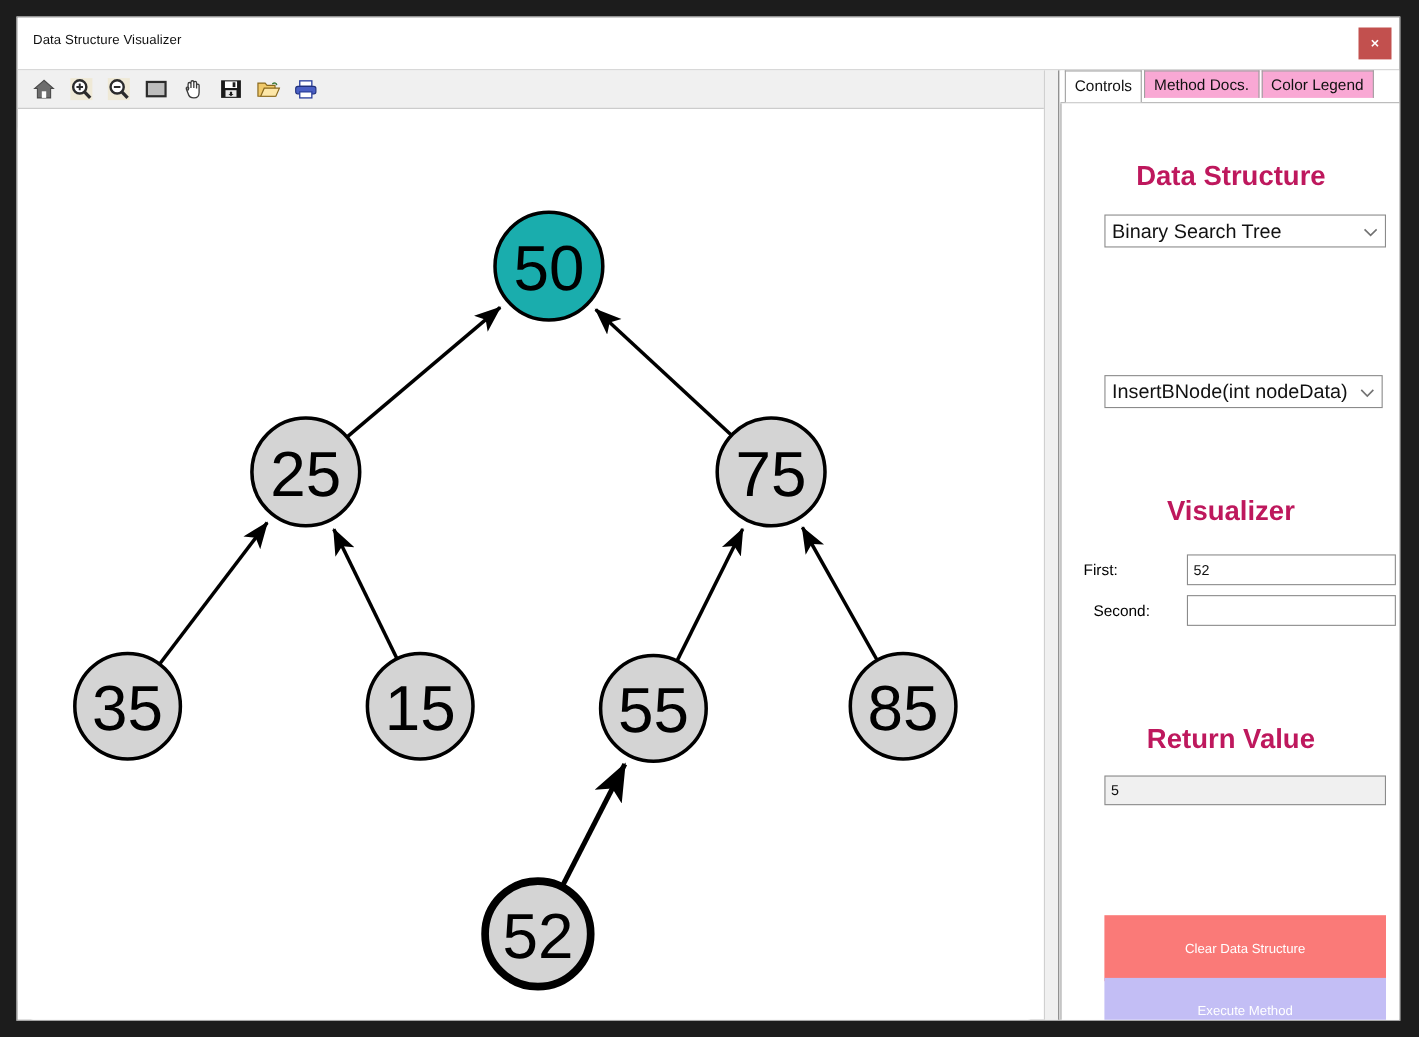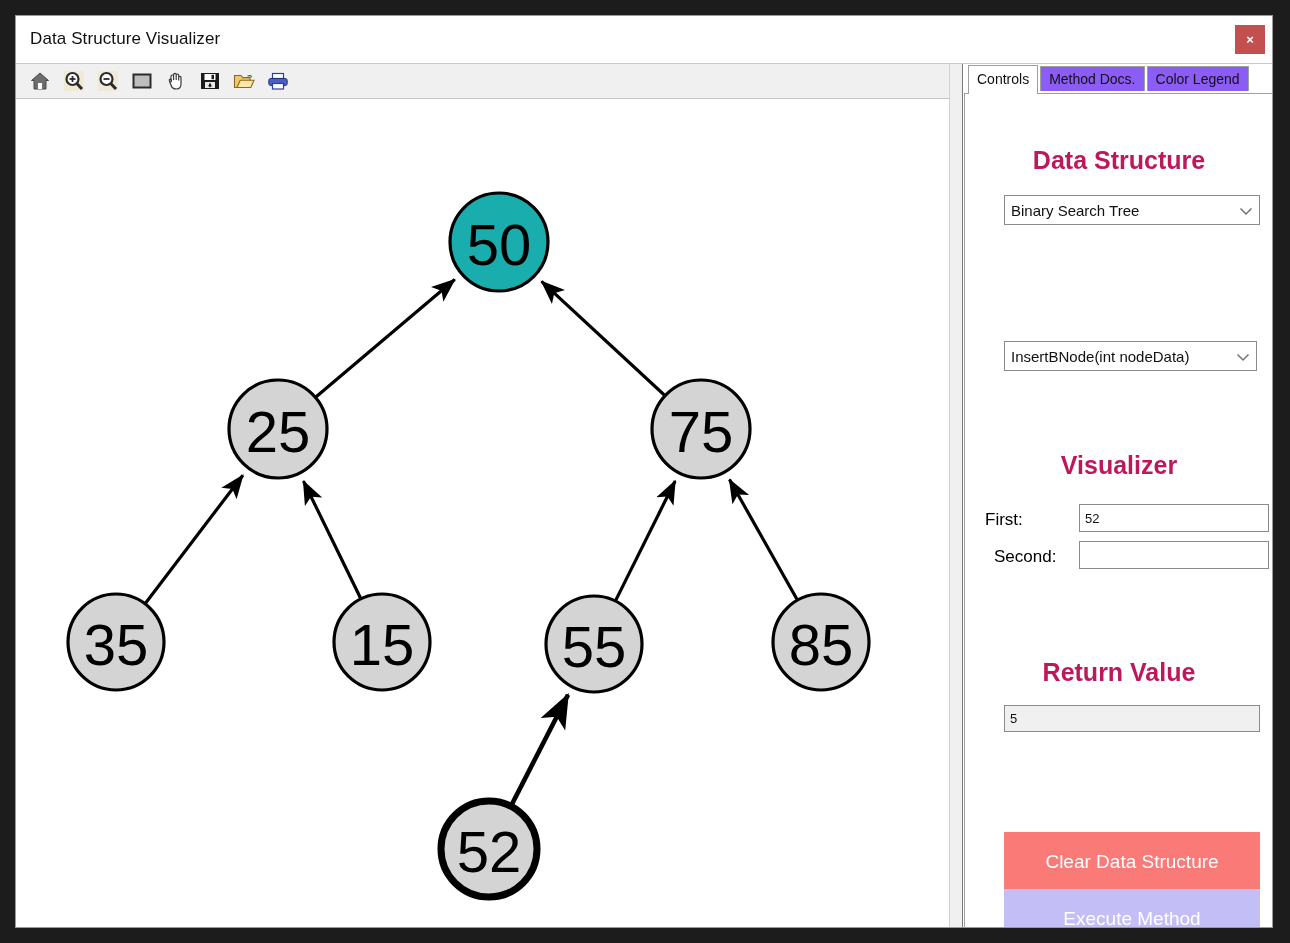--- a/index.html
+++ b/index.html
@@ -31,21 +31,21 @@
     width: 100%;
     height: 48px;
     background: #ffffff;
     border-bottom: 1px solid #c8c8c8;
     box-sizing: border-box;
   }
   #window-title {
     position: absolute;
     left: 14px;
     top: 13px;
-    font-size: 17px;
+    font-size: 12px;
     color: #111111;
     letter-spacing: 0.1px;
     white-space: nowrap;
   }
   #close-button {
     position: absolute;
     right: 7px;
     top: 9px;
     width: 30px;
     height: 29px;
@@ -147,30 +147,30 @@
   }
 
   #tab-strip {
     position: absolute;
     left: 0; top: 0;
     width: 100%;
     height: 30px;
     border-bottom: 1px solid #a0a0a0;
     box-sizing: border-box;
     display: flex;
-    align-items: center;
+    align-items: flex-start;
     padding-left: 4px;
   }
   .tab {
     height: 25px;
     line-height: 25px;
     padding: 0 8px;
     font-size: 14px;
     color: #111111;
-    background: #8b5cf6;
+    background: #f9a8d4;
     border: 1px solid #a0a0a0;
     border-bottom: none;
     margin-right: 2px;
     cursor: pointer;
     white-space: nowrap;
     box-sizing: border-box;
     position: relative;
   }
   .tab.active {
     background: #ffffff;
@@ -201,30 +201,30 @@
 
   .combo {
     position: absolute;
     height: 30px;
     background: #ffffff;
     border: 1px solid #8b8b8b;
     box-sizing: border-box;
     display: flex;
     align-items: center;
     padding: 0 6px;
-    font-size: 15px;
+    font-size: 18px;
     color: #111111;
     cursor: pointer;
   }
   .combo .combo-text { flex: 1; white-space: nowrap; overflow: hidden; }
   .combo .chev { margin-left: 4px; opacity: 0.75; }
 
   .param-label {
     position: absolute;
-    font-size: 17px;
+    font-size: 14px;
     color: #000000;
     white-space: nowrap;
   }
   .text-input {
     position: absolute;
     height: 28px;
     background: #ffffff;
     border: 1px solid #8b8b8b;
     box-sizing: border-box;
     font-size: 13px;
@@ -236,21 +236,21 @@
   .text-input.readonly-field {
     background: #f0f0f0;
     border: 1px solid #8b8b8b;
   }
 
   .action-button {
     position: absolute;
     height: 60px;
     border: none;
     color: #ffffff;
-    font-size: 19px;
+    font-size: 12px;
     cursor: pointer;
     font-family: "Liberation Sans", sans-serif;
     padding: 0;
   }
 </style>
 </head>
 <body>
 
 <div id="app-window">
 

